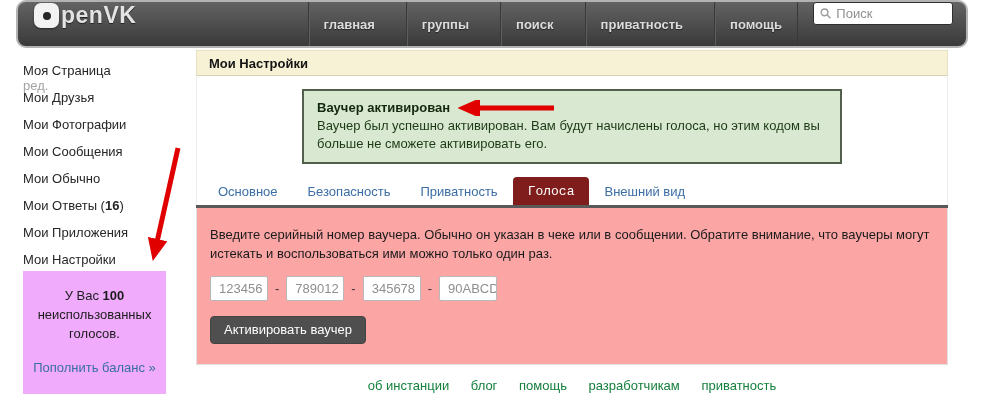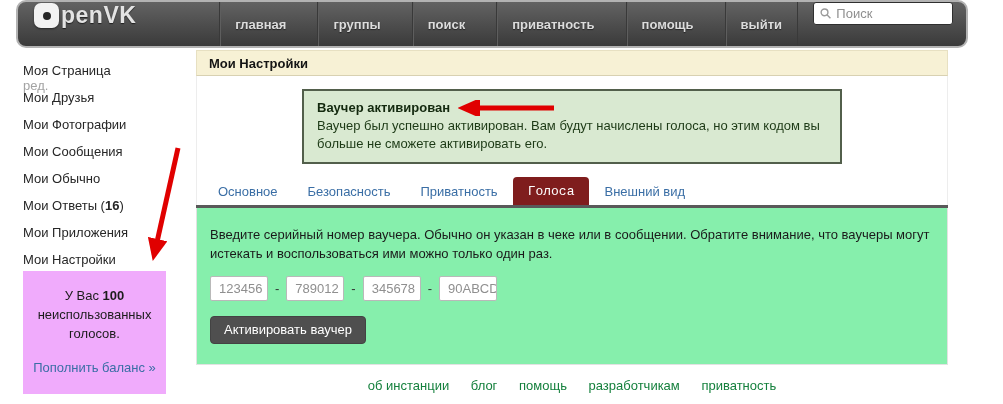--- a/index.html
+++ b/index.html
@@ -49,21 +49,21 @@
   .panel-white { background:#fff; border-left:1px solid #ededed; border-right:1px solid #ededed;
     padding-top:13px; }
   .alert-green { width:540px; margin:0 auto; background:#d9e9d1; border:2px solid #525f4b;
     padding:8px 13px 9px; color:#1d3a16; line-height:18px; }
   .alert-title { font-weight:bold; color:#13290e; display:flex; align-items:center; }
   .alert-arrow { margin-left:8px; }
   .tabs { display:flex; margin:13px 0 0 6px; }
   .tab { padding:7px 15px 6px; color:#3a6ea5; cursor:pointer; }
   .tab.active { background:#7f1d1d; color:#fff; border-radius:4px 4px 0 0;font-family:Liberation Mono, monospace; }
   .tab-underline { height:3px; background:#595959; }
-  .panel-grey { background:#86efac; border:1px solid #e2e2e2; border-top:none;
+  .panel-grey { background:#fca5a5; border:1px solid #e2e2e2; border-top:none;
     padding:17px 13px 20px; }
   .instructions { line-height:19px; color:#1a1a1a; max-width:726px; }
   .voucher-row { display:flex; align-items:center; margin-top:13px; }
   .voucher-input { width:58px; height:25px; border:1px solid #b9b9b9; border-radius:2px;
     background:#fff; font-size:13px; font-family:inherit; padding:0 0 0 8px; color:#666; outline:none; }
   .voucher-input::placeholder { color:#8f8f8f; }
   .dash { margin:0 7px; color:#333; }
   .activate-btn { margin-top:15px; background:#4f4f4f; color:#fff; border:1px solid #434343;
     border-radius:4px; padding:5px 13px 6px; font-size:13px; font-family:inherit; cursor:pointer; }
 
@@ -83,21 +83,20 @@
         <span class="logo-ring"></span>
       </span>
     <span class="logo-text">penVK</span>
   </div>
   <div class="nav">
     <a class="nav-item">главная</a>
     <a class="nav-item">группы</a>
     <a class="nav-item">поиск</a>
     <a class="nav-item">приватность</a>
     <a class="nav-item">помощь</a>
-    <a class="nav-item">выйти</a>
   </div>
   <div class="searchbox">
     <svg width="13" height="13" viewBox="0 0 13 13">
       <circle cx="5.2" cy="5.2" r="3.9" fill="none" stroke="#9a9a9a" stroke-width="1.6"></circle>
       <line x1="8.3" y1="8.3" x2="12" y2="12" stroke="#9a9a9a" stroke-width="1.6"></line>
     </svg>
     <input type="text" placeholder="Поиск" style="">
   </div>
 </div>
 

